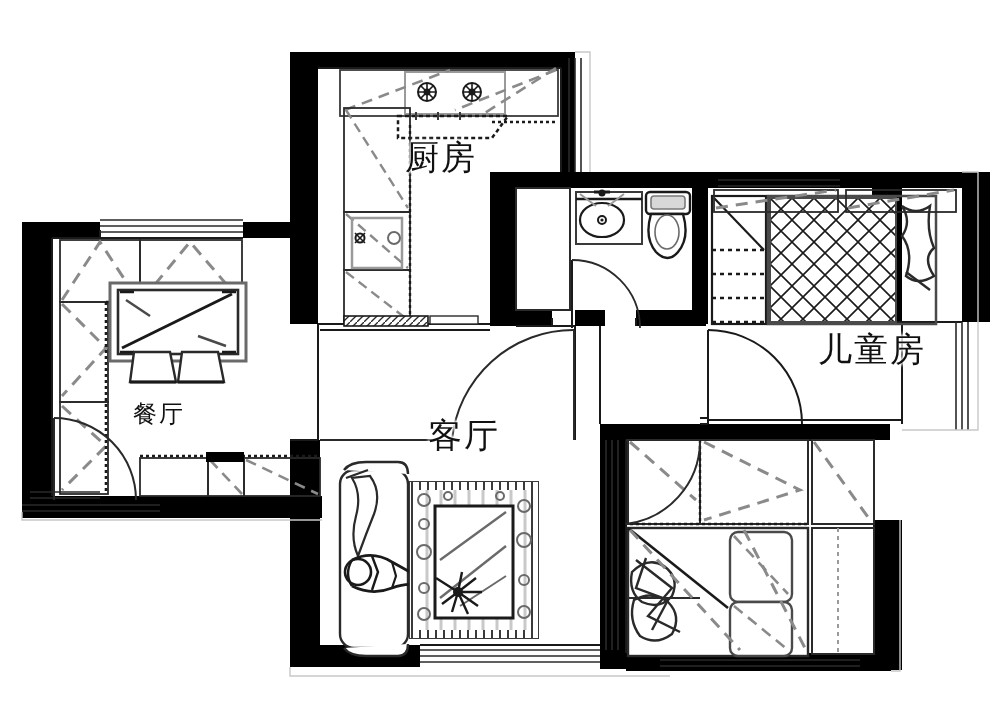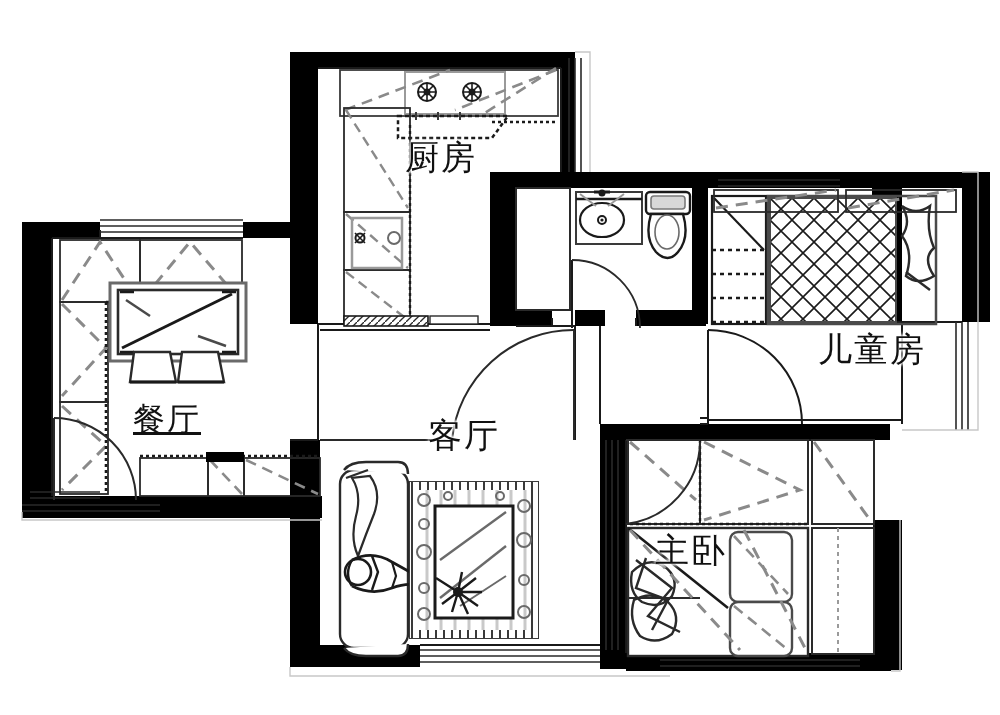--- a/index.html
+++ b/index.html
@@ -448,19 +448,18 @@
       <path d="M891 671 L900 671 L900 520"></path>
     </g>
 
   </svg>
 
   <div class="room-label" style="left:405px;top:135px;font-size:34px;">厨房</div>
 
 
   <div class="room-label" style="left:818px;top:327px;font-size:34px;">儿童房</div>
 
-  <div class="room-label" style="left:133px;top:398px;font-size:32px;text-decoration:underline;">餐厅</div>
+  <div class="room-label" style="left:133px;top:398px;font-size:24px;">餐厅</div>
 
   <div class="room-label" style="left:428px;top:413px;font-size:34px;">客厅</div>
 
-  <div class="room-label" style="left:655px;top:528px;font-size:34px;">主卧</div>
 
 </div>
 
 </body></html>

